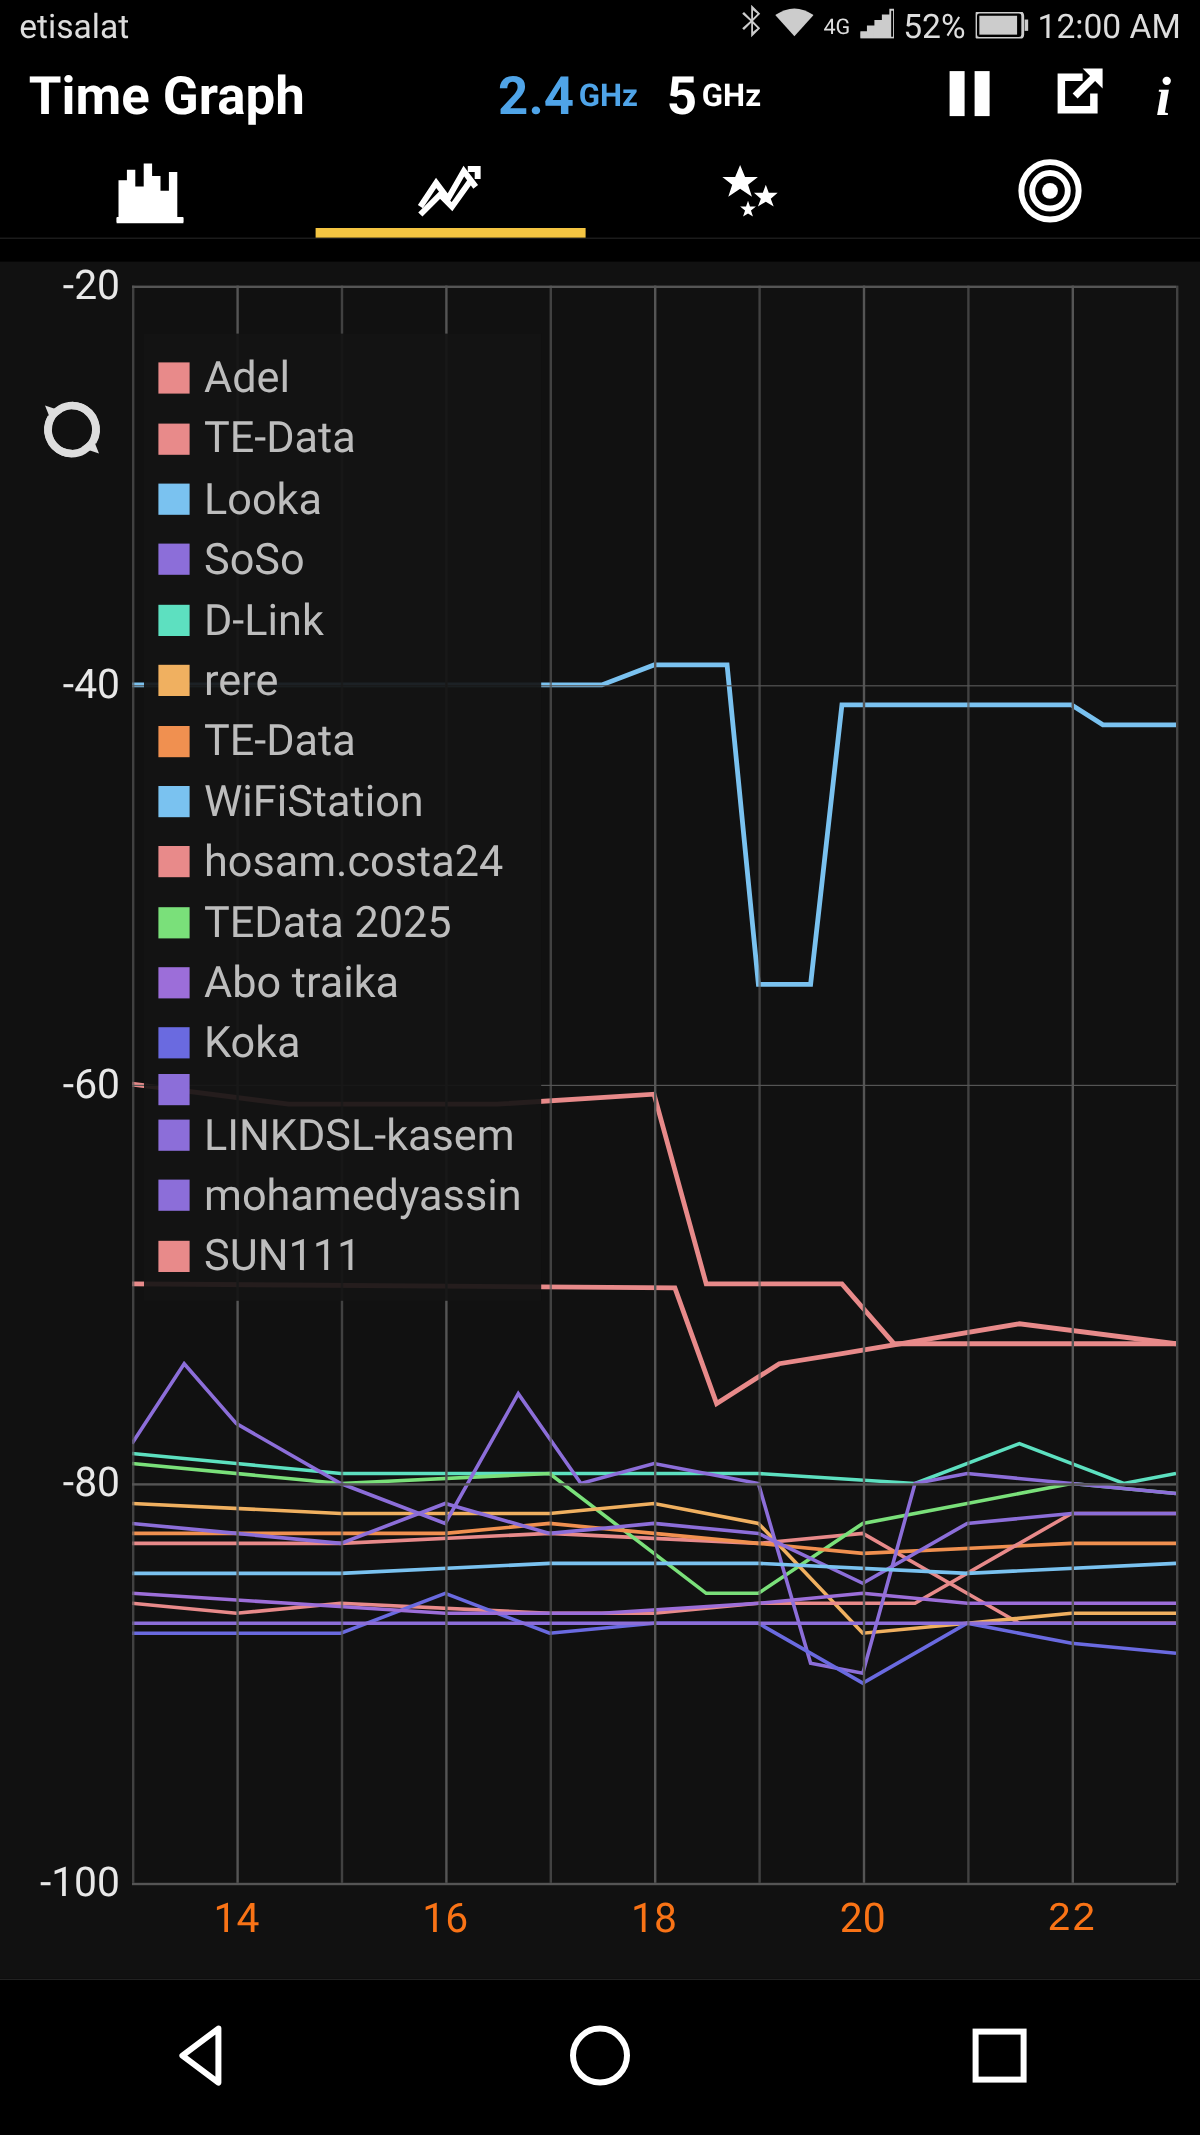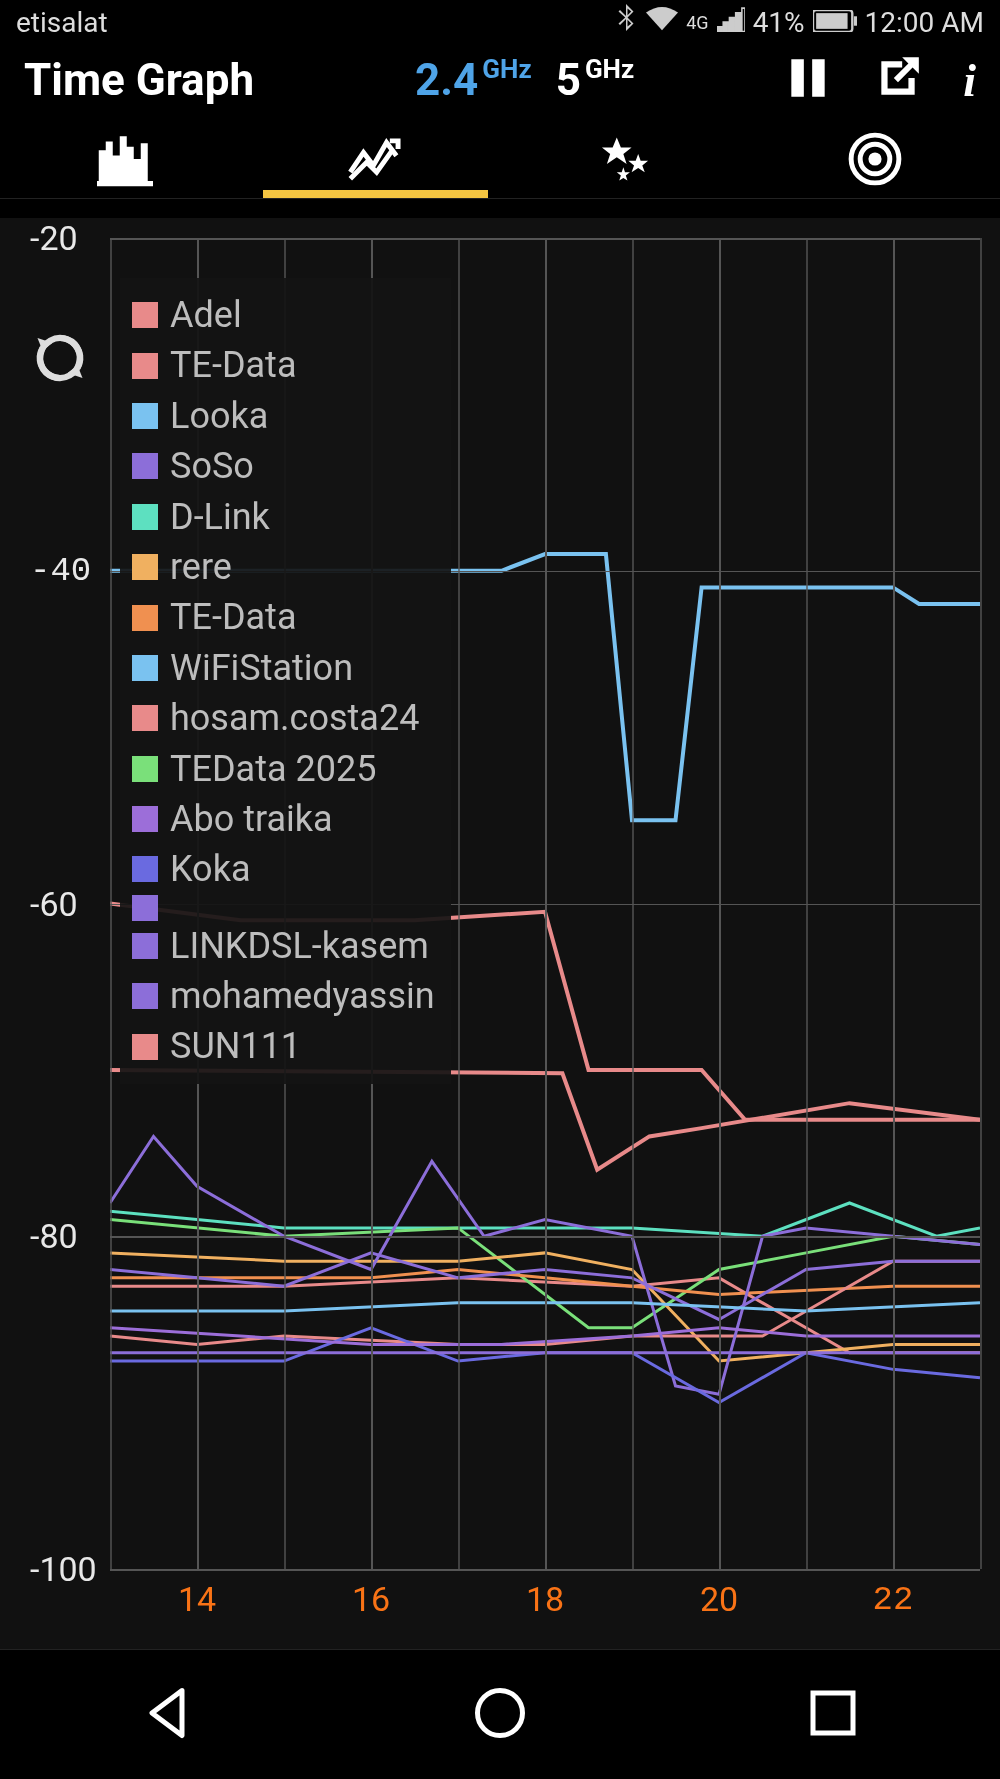--- a/index.html
+++ b/index.html
@@ -32,21 +32,21 @@
     align-items: center;
     padding: 8px 24px 12px 24px;
   }
   .title {
     font-size: 44px;
     font-weight: 700;
     flex: 0 0 auto;
     margin-right: 32px;
   }
   .band-select { flex: 1; text-align: center; }
-  .band { display: inline-flex; align-items:flex-start; margin: 0 10px; font-weight:700; }
+  .band { display: inline-flex; align-items:center; margin: 0 10px; font-weight:700; }
   .band .num { font-size: 44px; }
   .band .unit { font-size: 26px; margin-left: 4px; }
   .band.active .num, .band.active .unit { color: #4fa4e8; }
   .hdr-icons { display:flex; align-items:center; gap: 40px; margin-left: 20px; }
   .hdr-icons svg { width: 50px; height: 50px; }
   .serif-i { font-family: Georgia, 'Times New Roman', serif; font-style: italic; font-weight:700; font-size:46px; }
 
   
   .tabs {
     display: flex;
@@ -88,20 +88,21 @@
   .gridline-h, .gridline-v {
     position:absolute;
     background:#555;
   }
   .gridline-h { left:0; right:0; height:1.5px; }
   .gridline-v { top:0; bottom:0; width:1.5px; }
   .ytick {
     position:absolute;
     left: -80px;
     width: 70px;
+    text-align:right;
     font-size: 34px;
     color:#e8e8e8;
     transform: translateY(-50%);
   }
   .xtick {
     position:absolute;
     bottom: -50px;
     font-size:34px;
     color:#f97316;
     transform: translateX(-50%);
@@ -157,21 +158,21 @@
           <path d="M10 15 L0 4 Q10 -3 20 4 Z" fill="#ccc"></path>
         </svg>
     </span>
     <span style="font-size:18px;">4G</span>
     <span>
       <svg width="28" height="26" viewBox="0 0 18 16">
           <path d="M0 16 V13 H3 V16Z M4 16 V10 H7 V16Z M8 16 V7 H11 V16Z M12 16 V4 H15 V16Z M16 16 V1 H18 V16Z" fill="none" stroke="#ccc" stroke-width="1"></path>
           <path d="M0 16 V13 H3 V16Z M4 16 V10 H7 V16Z M8 16 V7 H11 V16Z M12 16 V4 H15 V16Z" fill="#ccc"></path>
         </svg>
     </span>
-    <span>41%</span>
+    <span>52%</span>
     <span>
       <svg width="44" height="22" viewBox="0 0 28 14">
           <rect x="0" y="0" width="25" height="14" rx="2" fill="none" stroke="#ccc" stroke-width="1.5"></rect>
           <rect x="26" y="4" width="2" height="6" fill="#ccc"></rect>
           <rect x="2" y="2" width="20" height="10" fill="#ccc"></rect>
         </svg>
     </span>
     <span>12:00 AM</span>
   </div>
 </div>
@@ -259,21 +260,21 @@
         <polyline points="0,72.5 5,67.5 10,71.25 20,75 30,77.5 36.99999999999999,69.375 43.00000000000001,75 50,73.75 60,75 65,86.25 70,86.875 75,75 80,74.375 90,75 100,75.625" fill="none" stroke="#8c6ed9" stroke-width="0.35" vector-effect="non-scaling-stroke" style="stroke-width: 3px;"></polyline>
         <polyline points="0,84.375 20,84.375 30,81.875 40,84.375 50,83.75 60,83.75 70,87.5 80,83.75 90,85 100,85.625" fill="none" stroke="#6a6ae0" stroke-width="0.35" vector-effect="non-scaling-stroke" style="stroke-width: 3px;"></polyline>
         <polyline points="0,81.875 15,82.5 30,83.125 45,83.125 60,82.5 70,81.875 80,82.5 90,82.5 100,82.5" fill="none" stroke="#9c6ed9" stroke-width="0.35" vector-effect="non-scaling-stroke" style="stroke-width: 3px;"></polyline>
         <polyline points="0,77.5 10,78.125 20,78.75 30,76.25 40,78.125 50,77.5 60,78.125 70,81.25 80,77.5 90,76.875 100,76.875" fill="none" stroke="#8c6ed9" stroke-width="0.35" vector-effect="non-scaling-stroke" style="stroke-width: 3px;"></polyline>
         <polyline points="0,80.625 20,80.625 40,80 60,80 80,80.625 100,80" fill="none" stroke="#7ac2f0" stroke-width="0.35" vector-effect="non-scaling-stroke" style="stroke-width: 3px;"></polyline>
         <polyline points="0,83.75 20,83.75 40,83.75 60,83.75 80,83.75 100,83.75" fill="none" stroke="#8c6ed9" stroke-width="0.35" vector-effect="non-scaling-stroke" style="stroke-width: 3px;"></polyline>
       </svg>
   <div class="gridline-h" style="top: 0%;"></div>
       <div class="ytick" style="top: 0%;">-20</div>
       <div class="gridline-h" style="top: 25%;"></div>
-      <div class="ytick" style="top: 25%; font-family: Liberation Mono, monospace;">-40</div>
+      <div class="ytick" style="top: 25%;">-40</div>
       <div class="gridline-h" style="top: 50%;"></div>
       <div class="ytick" style="top: 50%;">-60</div>
       <div class="gridline-h" style="top: 75%;"></div>
       <div class="ytick" style="top: 75%;">-80</div>
       <div class="gridline-h" style="top: 100%;"></div>
       <div class="ytick" style="top: 100%;">-100</div>
       <div class="gridline-v" style="left: 10%;"></div>
       <div class="xtick" style="left: 10%;">14</div>
       <div class="gridline-v" style="left: 30%;"></div>
       <div class="xtick" style="left: 30%;">16</div>

